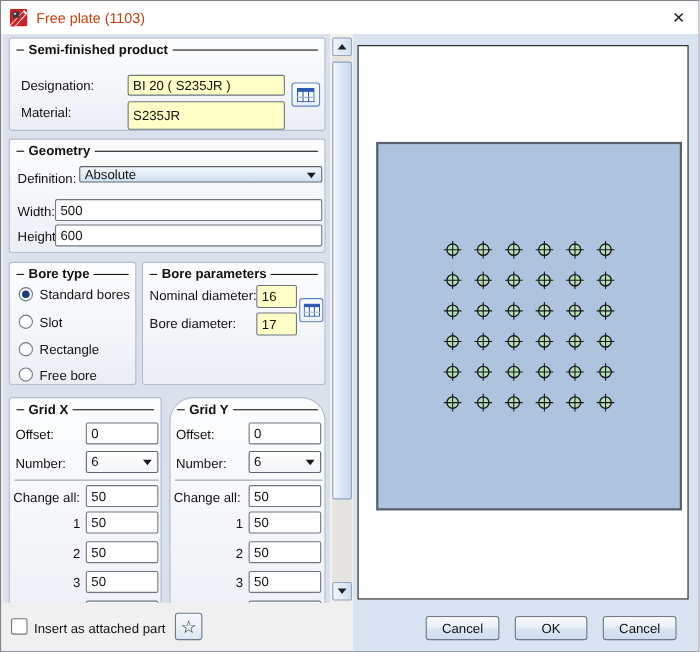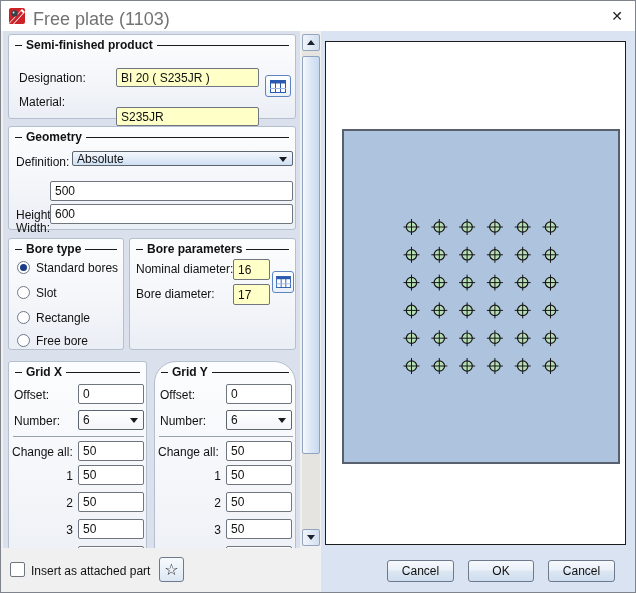--- a/index.html
+++ b/index.html
@@ -3,21 +3,21 @@
 <meta charset="utf-8">
 <style>
   html,body{margin:0;padding:0;background:#fff;}
   *{box-sizing:border-box;}
   .dialog{position:relative;width:636px;height:593px;border:1px solid #7e838c;
           background:#f0f0f0;font-family:"Liberation Sans",sans-serif;font-size:12px;color:#111;
           overflow:hidden;}
   
   .titlebar{position:absolute;left:0;top:0;width:634px;height:30px;background:#fff;}
   .app-icon{position:absolute;left:8px;top:7px;width:16px;height:16px;}
-  .win-title{position:absolute;left:32px;top:8px;font-size:18px;color:#737373;white-space:nowrap;}
+  .win-title{position:absolute;left:32px;top:8px;font-size:13px;color:#c2410c;white-space:nowrap;}
   .close-btn{position:absolute;right:0;top:0;width:36px;height:30px;display:flex;
              align-items:center;justify-content:center;font-size:14px;color:#222;cursor:default;}
   
   .left-panel{position:absolute;left:2px;top:30px;width:297px;height:517px;
               background:#dbe1ec;overflow:hidden;}
   .grp{position:absolute;background:linear-gradient(180deg,#fcfdfe 0%,#f3f5f9 60%,#eaeef5 100%);
        border:1px solid #b6bfcd;border-radius:3px;text-decoration:underline;}
   .grp-head{position:absolute;top:3px;left:6px;right:6px;height:14px;display:flex;align-items:center;}
   .dash{width:7px;border-top:1px solid #1a1a1a;height:0;}
   .grp-title{font-weight:bold;margin:0 4px;white-space:nowrap;}
@@ -98,21 +98,21 @@
 
     <div class="grp" style="left:5px;top:3px;width:288px;height:85px;">
       <div class="grp-head">
         <span class="dash"></span>
         <span class="grp-title">Semi-finished product</span>
         <span class="rule"></span>
       </div>
       <span class="lbl" style="left:10px;top:36px;">Designation:</span>
       <div class="field yellow" style="left:107px;top:33px;width:143px;height:19px;">BI 20  ( S235JR )</div>
       <span class="lbl" style="left:10px;top:60px;">Material:</span>
-      <div class="field yellow" style="left:107px;top:72px;width:143px;height:19px;">S235JR</div>
+      <div class="field yellow" style="left:107px;top:57px;width:143px;height:26px;">S235JR</div>
       <div class="icon-btn" style="left:256px;top:40px;width:26px;height:22px;">
         <svg width="16" height="13" viewBox="0 0 16 13">
           <rect x="0.5" y="0.5" width="15" height="12" fill="#fff" stroke="#2b5bb0"></rect>
           <rect x="0.5" y="0.5" width="15" height="3" fill="#2b5bb0"></rect>
           <line x1="5.5" y1="3" x2="5.5" y2="13" stroke="#2b5bb0"></line>
           <line x1="10.5" y1="3" x2="10.5" y2="13" stroke="#2b5bb0"></line>
           <line x1="0" y1="8.5" x2="16" y2="8.5" stroke="#9db6dd"></line>
         </svg>
       </div>
     </div>
@@ -121,21 +121,21 @@
       <div class="grp-head">
         <span class="dash"></span>
         <span class="grp-title">Geometry</span>
         <span class="rule"></span>
       </div>
       <span class="lbl" style="left:7px;top:28px;">Definition:</span>
       <div class="combo blue" style="left:63px;top:24px;width:221px;height:15px;">
         <span>Absolute</span>
         <span class="arrow"></span>
       </div>
-      <span class="lbl" style="left:7px;top:58px;margin-top:36px;">Width:</span>
+      <span class="lbl" style="left:7px;top:58px;">Width:</span>
       <div class="field" style="left:41px;top:54px;width:243px;height:20px;">500</div>
       <span class="lbl" style="left:7px;top:81px;">Height:</span>
       <div class="field" style="left:41px;top:77px;width:243px;height:20px;">600</div>
     </div>
 
     <div class="grp" style="left:5px;top:207px;width:116px;height:112px;">
       <div class="grp-head">
         <span class="dash"></span>
         <span class="grp-title">Bore type</span>
         <span class="rule"></span>

